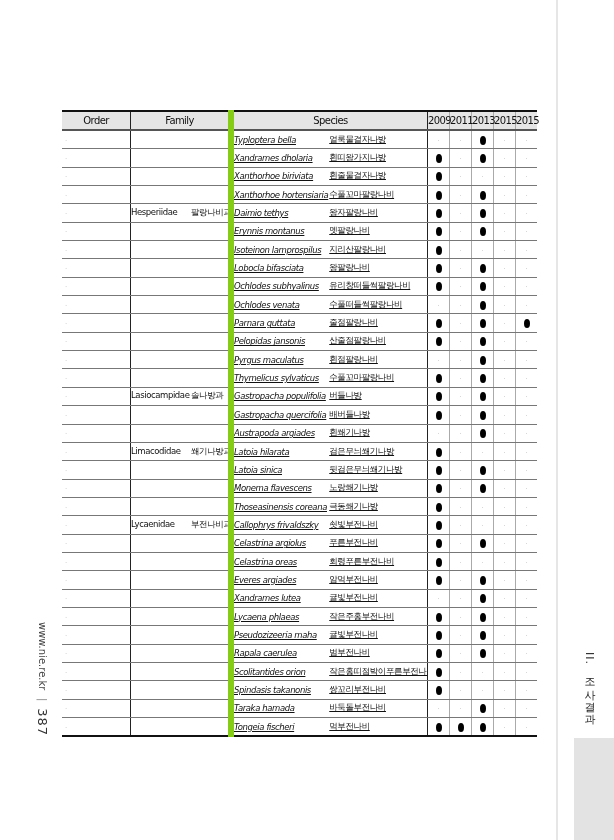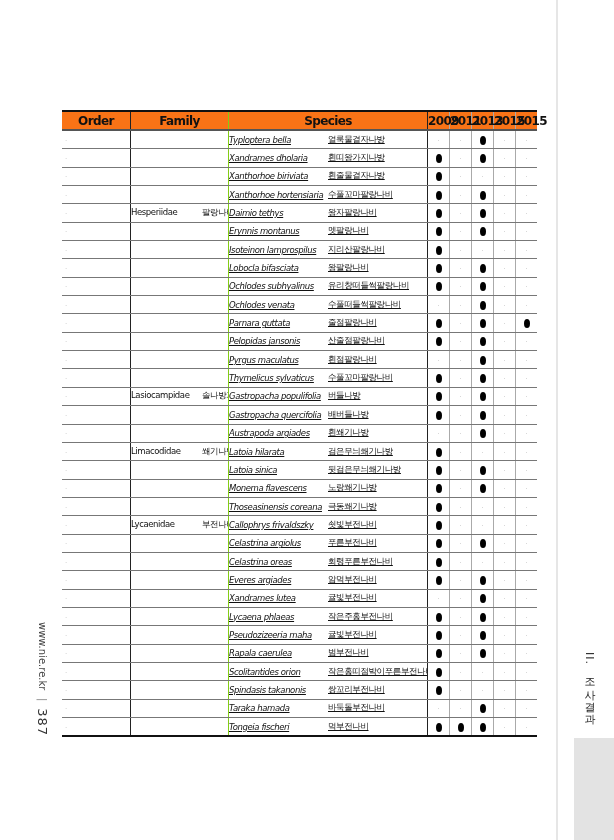--- a/index.html
+++ b/index.html
@@ -26,39 +26,39 @@
   }
   .footer-vert .sep { margin:4px 0; color:#888; }
   .footer-vert .page { font-size:13px; letter-spacing:1px; color:#333; }
 
   table.spec {
     position:absolute; left:62px; top:110px; width:475px;
     border-collapse:collapse; table-layout:fixed;
     font-family:"DejaVu Sans", sans-serif;
   }
   table.spec th {
-    font-weight:bold; font-size:12px; height:17px; padding:0;
-    border-top:2px solid #111; border-bottom:2px solid #555; background:#f97316;
+    font-weight:normal; font-size:10px; height:17px; padding:0;
+    border-top:2px solid #111; border-bottom:2px solid #555; background:#e5e5e5;
     letter-spacing:-0.6px;
   }
   table.spec td {
     height:17.35px; padding:0; font-size:8.5px; letter-spacing:-0.4px;
     border-bottom:1.5px solid #777; white-space:nowrap; overflow:hidden;
   }
   table.spec tr:last-child td { border-bottom:2px solid #111; }
   .c-order { width:68px; border-right:1px solid #222; }
-  .c-family { width:97px; border-right:1px solid #84cc16; }
+  .c-family { width:97px; border-right:6px solid #84cc16; }
   .c-sci { width:128px; }
   .c-kor { width:72px; border-right:1px solid #222;text-decoration:underline; }
   .c-yr { width:21px; border-right:1px solid #aaa; text-align:center; }
   .c-yr.last { border-right:none; }
   th.c-yr { font-size:9px; }
   td.c-order .dot { color:#bbb; font-size:7px; padding-left:3px; }
   td.c-family { padding-left:4px; }
-  .fam-en { display:inline-block; width:71px; }
+  .fam-en { display:inline-block; width:60px; }
   .fam-ko { display:inline-block; }
   td.c-sci { font-style:italic; padding-left:3px; border-left:1px solid #84cc16;text-decoration:underline; }
   td.c-kor { padding-left:2px; font-size:8px; }
   .mark-dot { display:inline-block; width:6px; height:9px; border-radius:50%; background:#000; vertical-align:middle; }
   .mark-none { color:#bbb; font-size:7px; }
   th.sp-head { text-align:center;margin-left:48px; }
 </style>
 </head>
 <body>
 

